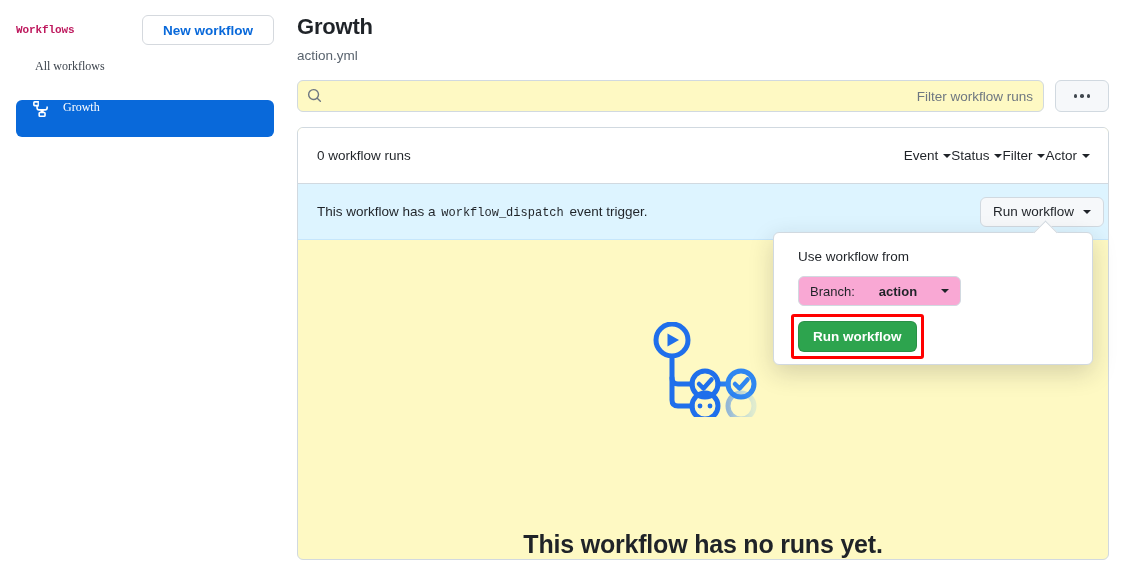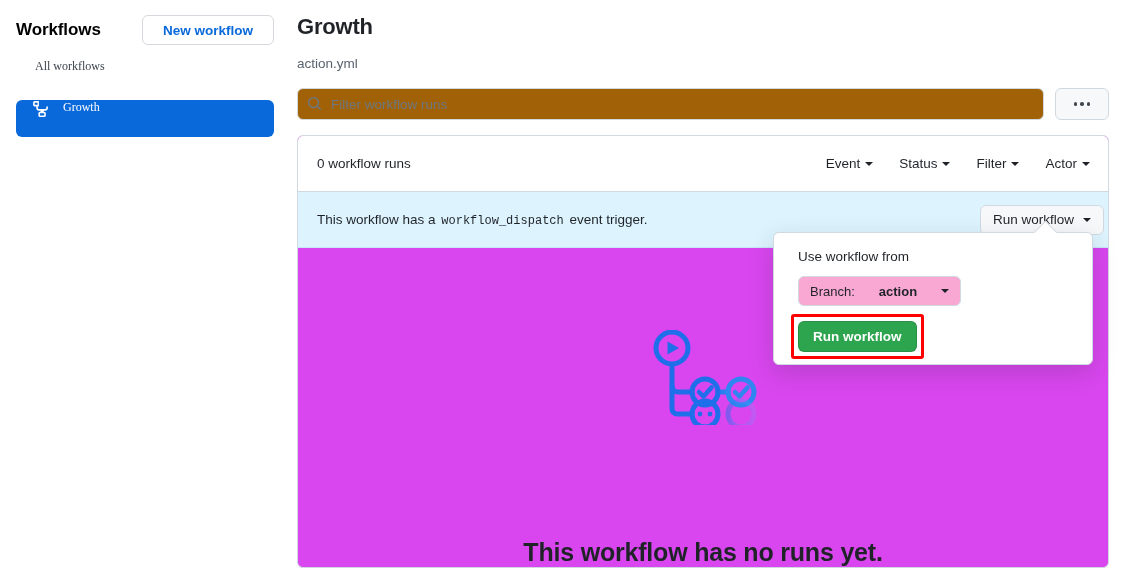--- a/index.html
+++ b/index.html
@@ -23,24 +23,25 @@
     height: 581px;
     padding: 14px 16px 0 16px;
   }
   .sidebar-header {
     display: flex;
     align-items: center;
     justify-content: space-between;
     height: 32px;
   }
   .sidebar-title {
-    font-size: 17px;
+    font-size: 11px;
     font-weight: bold;
-    color: #000000;
+    color: #be185d;
     letter-spacing: -0.1px;
+    font-family: Liberation Mono, monospace;
   }
   .new-workflow-btn {
     display: inline-flex;
     align-items: center;
     justify-content: center;
     height: 30px;
     padding: 0 20px;
     font-size: 13.5px;
     font-weight: bold;
     color: #0969da;
@@ -87,45 +88,46 @@
   .page-title {
     font-size: 22px;
     font-weight: bold;
     letter-spacing: -0.2px;
     margin: 14px 0 0 0;
     color: #1f2328;
   }
   .page-subtitle {
     font-size: 13.5px;
     color: #59636e;
-    margin-top: 16px;
+    margin-top: 8px;
   }
 
   .filter-row {
     display: flex;
     align-items: center;
     gap: 11px;
     margin-top: 17px;
   }
   .search-box {
     position: relative;
     flex: 1 1 auto;
     height: 32px;
   }
   .search-box input {
     width: 100%;
     height: 32px;
     border: 1px solid #d1d9e0;
     border-radius: 6px;
-    background: #a16207;
+    background: #fef9c3;
     padding: 0 10px 0 33px;
     font-size: 13.5px;
     font-family: "Liberation Sans", sans-serif;
     color: #1f2328;
     outline: none;
+    text-align: right;
   }
   .search-box input::placeholder { color: #6e7781; }
   .search-icon {
     position: absolute;
     left: 10px; top: 8px;
     width: 15px; height: 15px;
     pointer-events: none;
   }
   .kebab-btn {
     width: 54px;
@@ -145,35 +147,35 @@
     width: 3.5px; height: 3.5px;
     border-radius: 50%;
     background: #41484f;
   }
 
   
   .runs-card {
     margin-top: 15px;
     border: 1px solid #d1d9e0;
     border-radius: 6px;
-    background: #d946ef;
+    background: #fef9c3;
     overflow: hidden;
     height: 433px;
   }
   .runs-header {
     display: flex;
     align-items: center;
     justify-content: space-between;
     height: 56px;
     padding: 0 18px 0 19px;
     border-bottom: 1px solid #d1d9e0;
     background: #ffffff;
   }
   .runs-count { font-size: 13.5px; color: #1f2328; }
-  .runs-filters { display: flex; align-items: center; gap: 26px; }
+  .runs-filters { display: flex; align-items: center; }
   .runs-filter {
     font-size: 13.5px;
     color: #1f2328;
     cursor: pointer;
     display: inline-flex;
     align-items: center;
     gap: 5px;
   }
   .caret {
     width: 0; height: 0;

